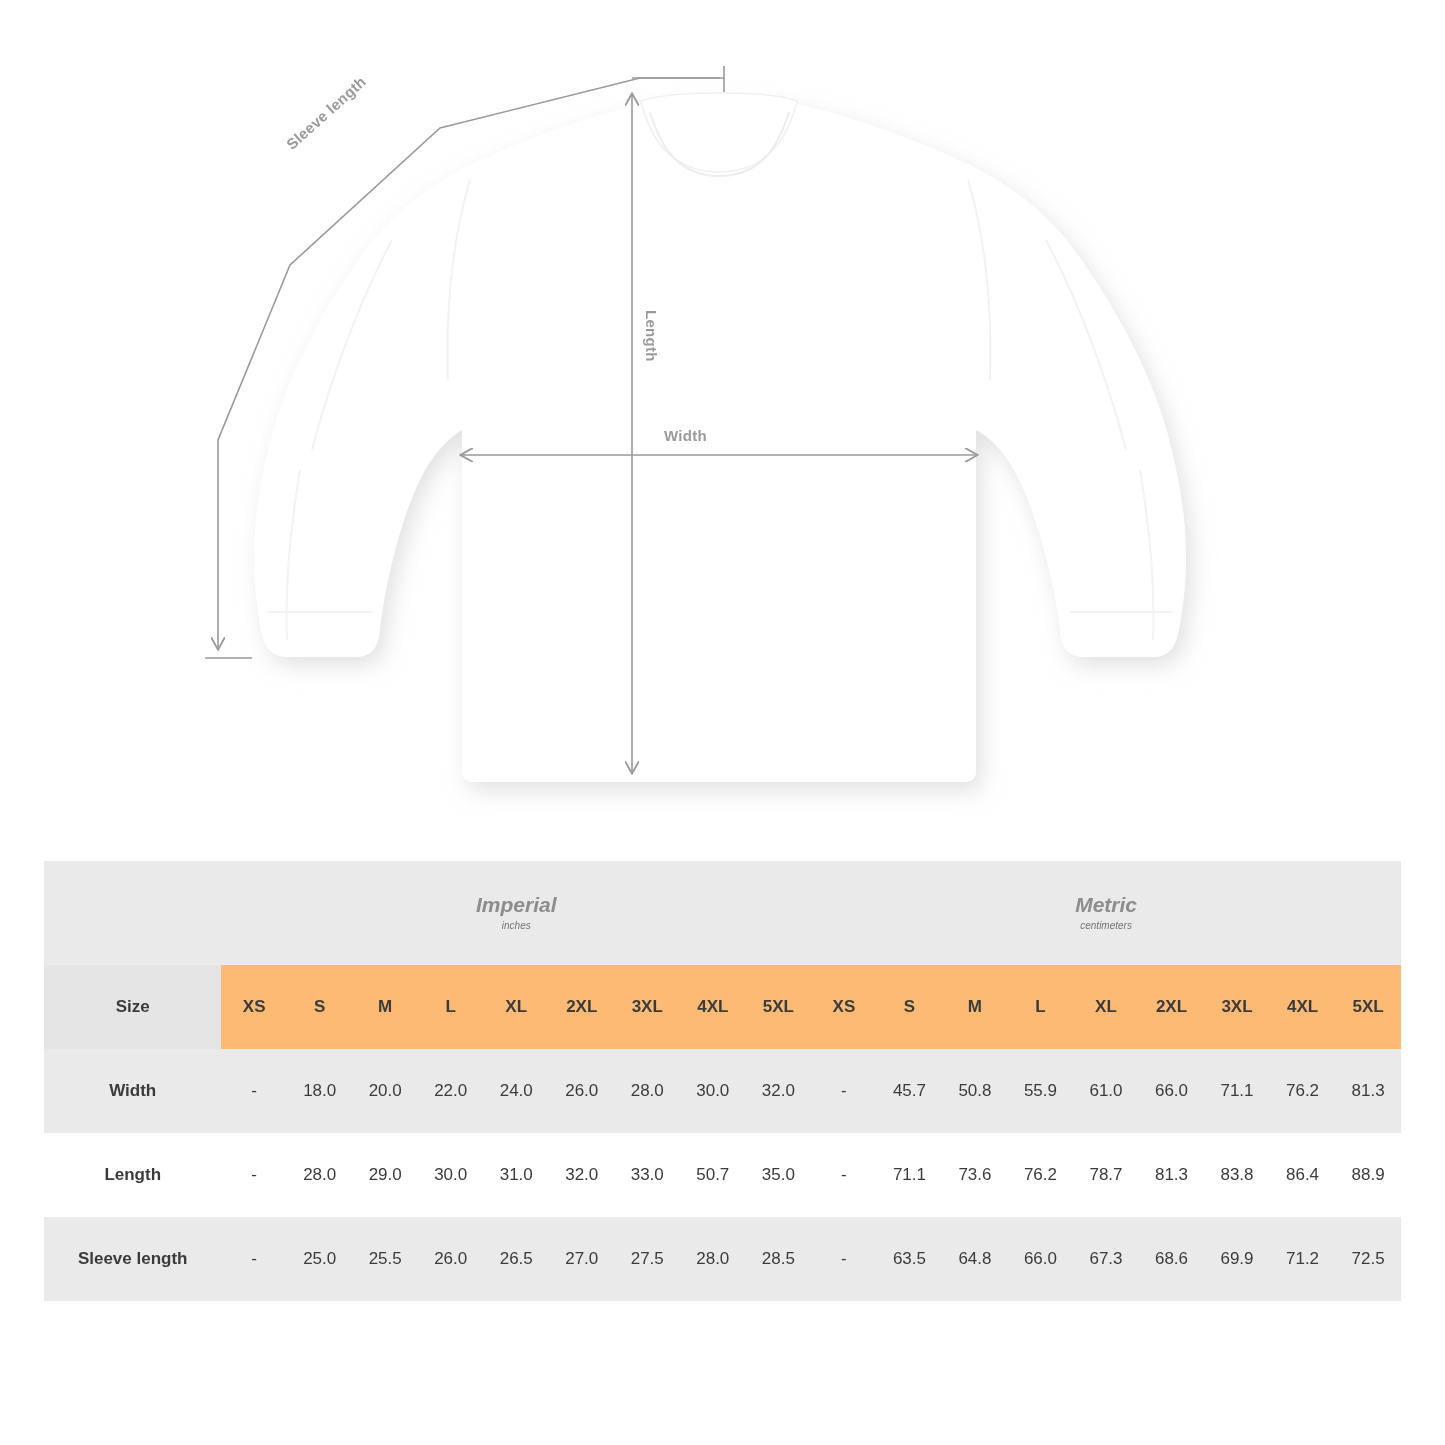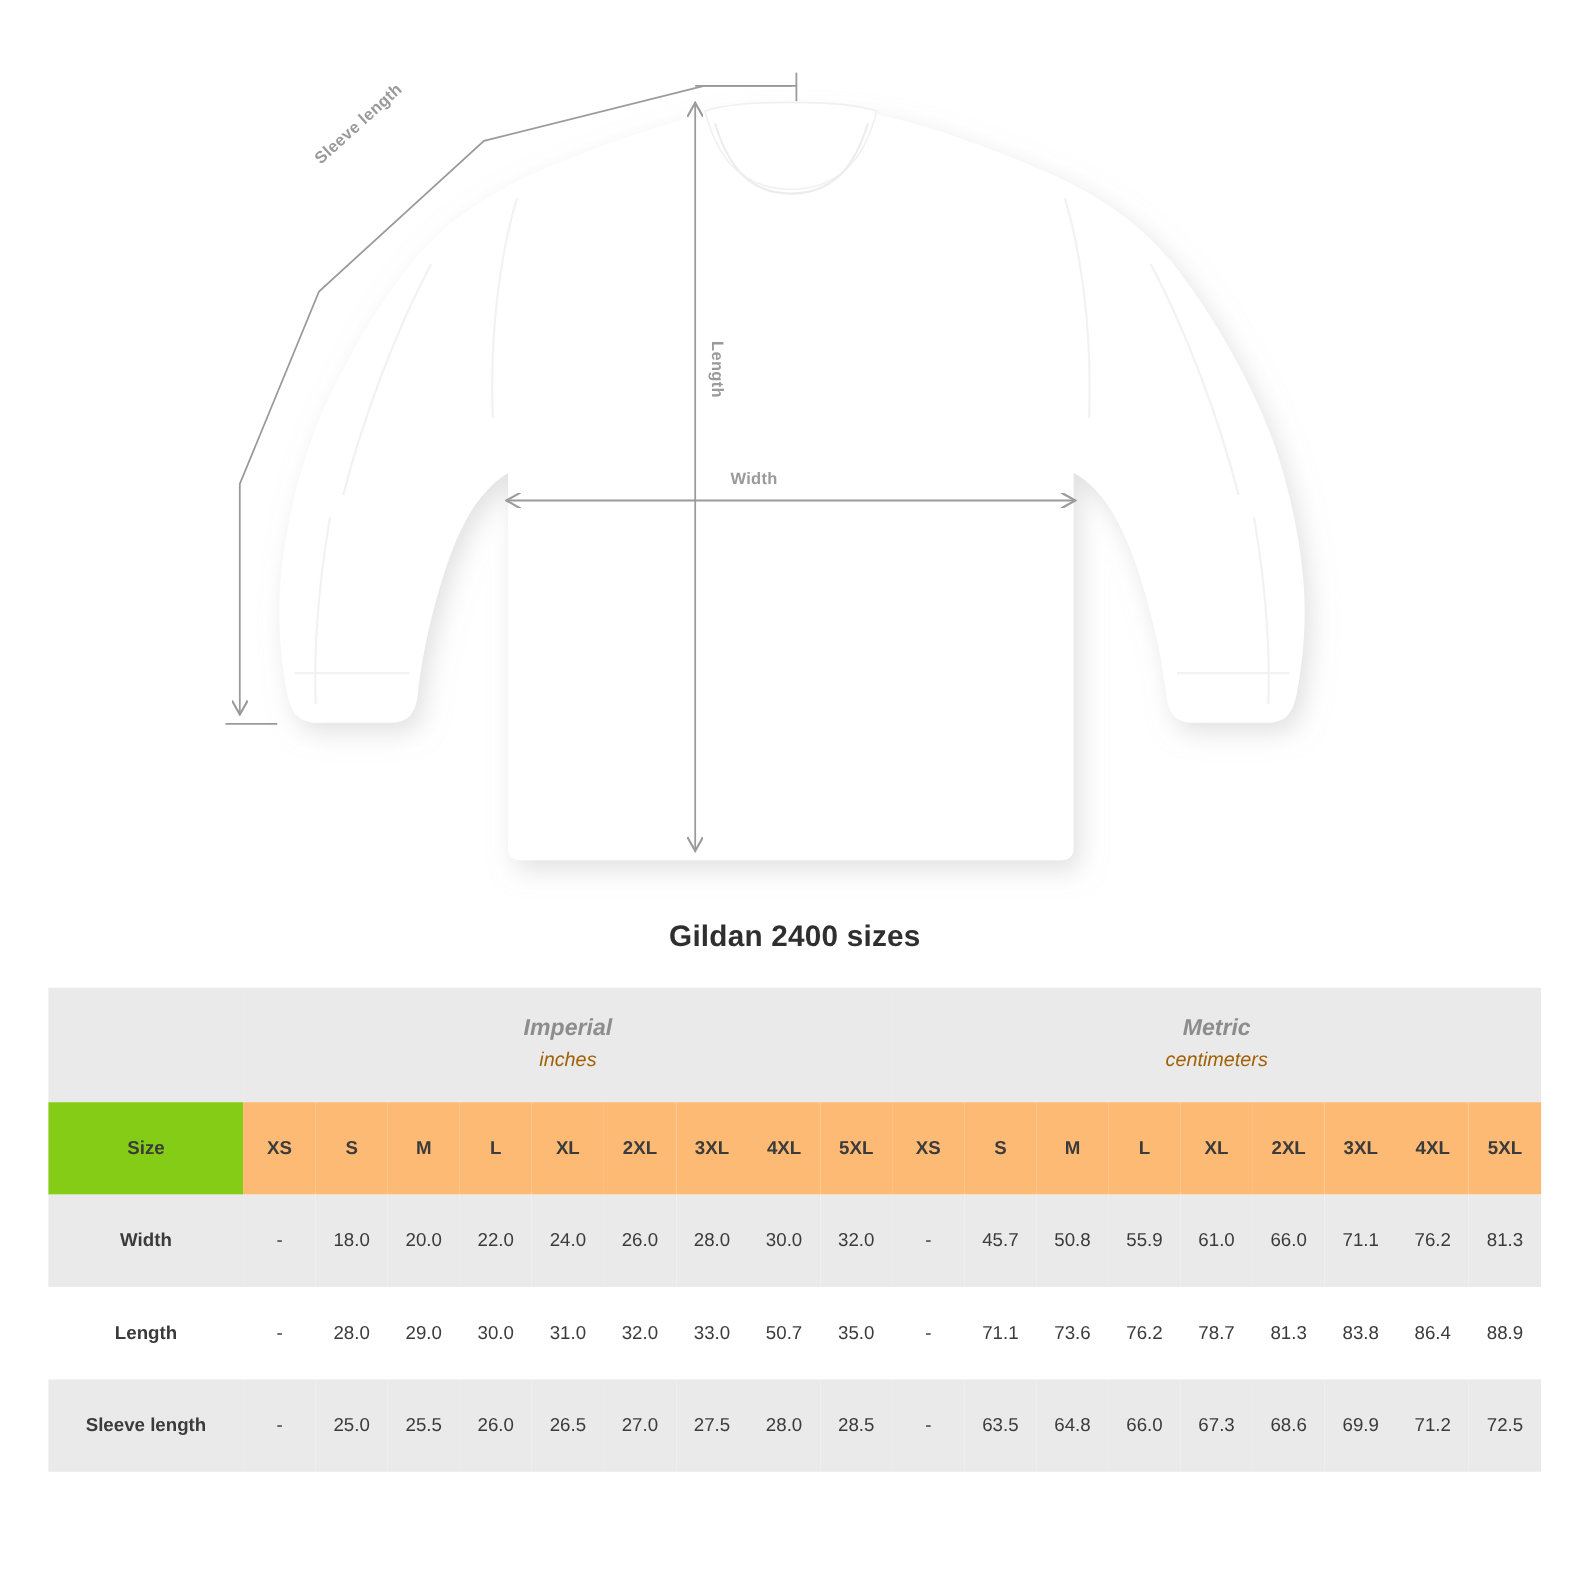--- a/index.html
+++ b/index.html
@@ -91,33 +91,33 @@
     background: #eaeaea;
   }
   .unit-title {
     font-size: 21px;
     font-style: italic;
     font-weight: bold;
     color: #8d8d8d;
     line-height: 1.25;
   }
   .unit-sub {
-    font-size: 18px;
+    font-size: 10px;
     font-style: italic;
-    color: #a16207;
+    color: #737373;
     line-height: 1.6;
   }
   .head-row td {
     height: 84px;
     font-weight: bold;
     font-size: 17px;
     background: #fdba74;
   }
   .head-row td.rowlabel {
-    background: #84cc16;
+    background: #e5e5e5;
   }
   .body-row td {
     height: 84px;
   }
   .row-shade td {
     background: #eaeaea;
   }
   .row-plain td {
     background: #ffffff;
   }
@@ -202,21 +202,20 @@
     <polyline points="720,78 640,78 440,128 290,265 218,440 218,648" fill="none" stroke="#9a9a9a" stroke-width="1.6" marker-end="url(#arrowEnd)"></polyline>
     <line x1="205" y1="658" x2="252" y2="658" stroke="#9a9a9a" stroke-width="1.6"></line>
   </svg>
 
   <div class="dim-label width-label">Width</div>
   <div class="dim-label length-label">Length</div>
   <div class="dim-label sleeve-label">Sleeve length</div>
 </div>
 
 <div class="title-block">
-  <h1 class="chart-title">Gildan 2400 sizes</h1>
 </div>
 
 <div class="table-wrap">
   <table class="size-table">
     <colgroup>
       <col style="width:176px">
       <col span="18" style="width:65px">
     </colgroup>
     <tbody>
       <tr class="unit-row">

